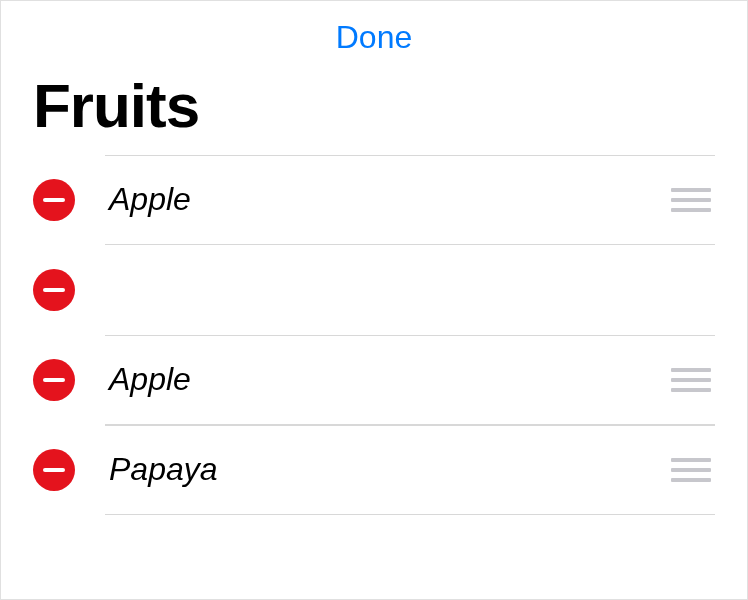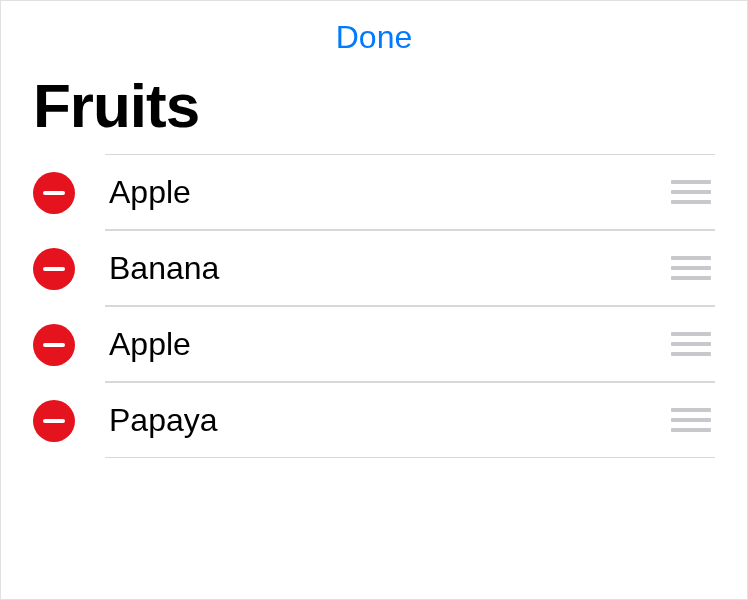--- a/index.html
+++ b/index.html
@@ -29,22 +29,24 @@
       font-weight: 800;
       letter-spacing: -1px;
       padding: 6px 32px 14px 32px;
       color: #000;
     }
     .list {
       padding: 0 32px 0 32px;
     }
     .list-row {
       display: flex;
-      height: 76px;
+      align-items: center;
+      height: 90px;
       position: relative;
+      font-style: italic;
     }
     .list-row-inner {
       flex: 1;
       display: flex;
       align-items: center;
       height: 100%;
       border-top: 1px solid #d8d8d8;
       border-bottom: 1px solid #d8d8d8;
       margin-top: -1px;
       margin-left: 72px;
@@ -119,28 +121,20 @@
   </div>
 
   <div class="list-row">
     <button class="delete-btn">
       <span>
         <svg width="42" height="42" viewBox="0 0 42 42">
             <rect x="10" y="19" width="22" height="4" rx="2" fill="#fff"></rect>
           </svg>
       </span>
     </button>
-    <div class="list-row-inner">
-      <span class="item-label">Banana</span>
-      <span class="reorder">
-          <span></span>
-          <span></span>
-          <span></span>
-        </span>
-    </div>
   </div>
 
   <div class="list-row">
     <button class="delete-btn">
       <span>
         <svg width="42" height="42" viewBox="0 0 42 42">
             <rect x="10" y="19" width="22" height="4" rx="2" fill="#fff"></rect>
           </svg>
       </span>
     </button>

